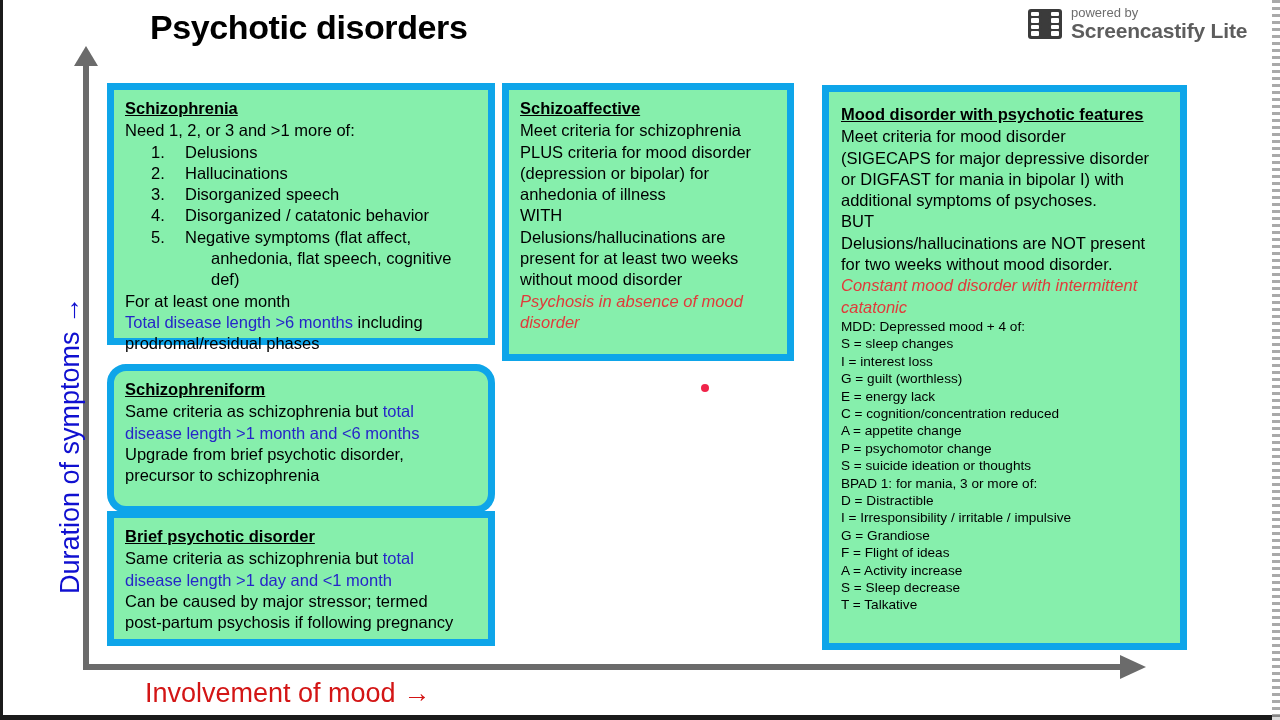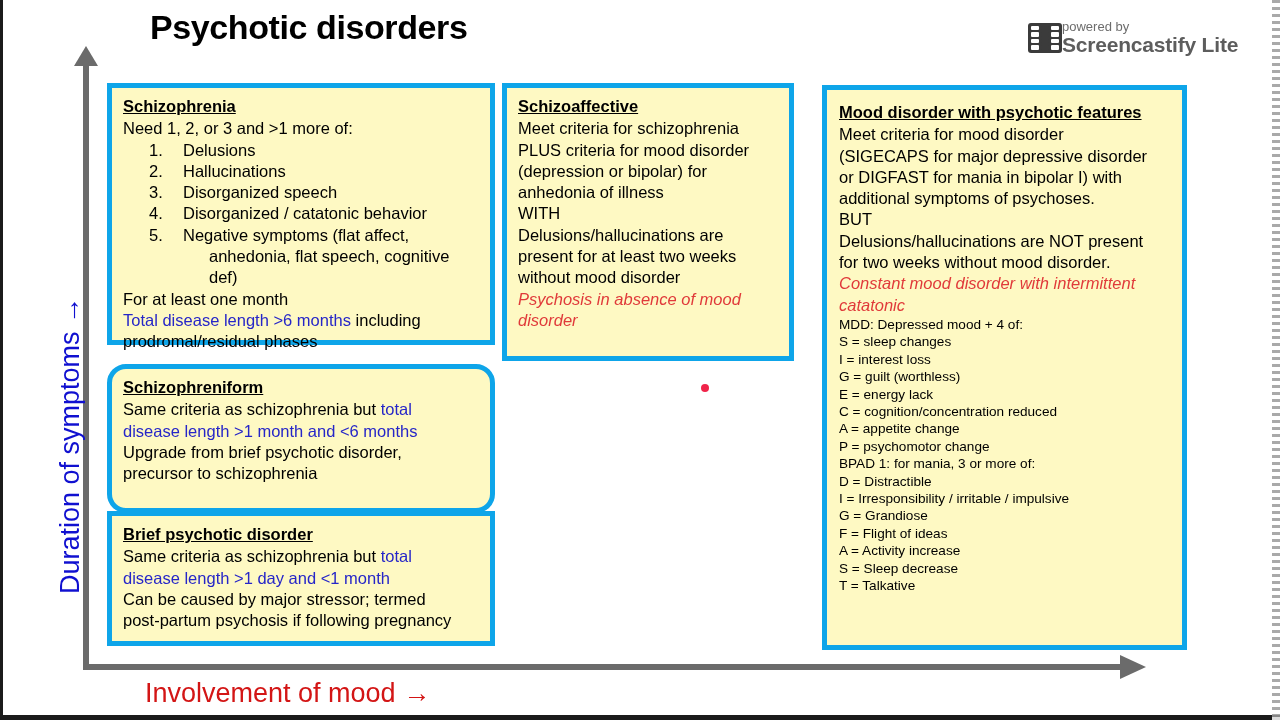--- a/index.html
+++ b/index.html
@@ -41,23 +41,24 @@
     font-size: 34px;
     font-weight: bold;
     letter-spacing: -0.4px;
     color: #000;
     white-space: nowrap;
   }
 
   
   #watermark {
     position: absolute;
-    left: 1028px; top: 20px;
+    left: 1028px; top: 6px;
     display: flex;
     align-items: center;
+    gap: 9px;
   }
   #filmstrip-icon {
     width: 34px; height: 30px;
     background: #3b3b3b;
     border-radius: 3px;
     display: grid;
     grid-template-columns: 1fr 1fr 1fr;
     grid-template-rows: 1fr 1fr 1fr 1fr;
     gap: 2px;
     padding: 3px;
@@ -127,22 +128,22 @@
     position: absolute;
     left: 145px; top: 678px;
     font-size: 27px;
     color: #d31515;
     white-space: nowrap;
   }
 
   
   .box {
     position: absolute;
-    border: 5px solid #0ea5e9;
-    background: #fef9c3;
+    border: 7px solid #0ea5e9;
+    background: #86efac;
     box-sizing: border-box;
     padding: 8px 10px 6px 11px;
     font-size: 16.5px;
     line-height: 21.3px;
   }
   .box .hdr {
     font-weight: bold;
     text-decoration: underline;
     display: block;
     margin-bottom: 1px;
@@ -286,20 +287,21 @@
 
   <span class="mnemonic">
     <span class="m-head">MDD: Depressed mood + 4 of:</span>
     <span class="m-line">S = sleep changes</span>
     <span class="m-line">I = interest loss</span>
     <span class="m-line">G = guilt (worthless)</span>
     <span class="m-line">E = energy lack</span>
     <span class="m-line">C = cognition/concentration reduced</span>
     <span class="m-line">A = appetite change</span>
     <span class="m-line">P = psychomotor change</span>
+    <span class="m-line">S = suicide ideation or thoughts</span>
   </span>
 
   <span class="mnemonic">
     <span class="m-head">BPAD 1: for mania, 3 or more of:</span>
     <span class="m-line">D = Distractible</span>
     <span class="m-line">I = Irresponsibility / irritable / impulsive</span>
     <span class="m-line">G = Grandiose</span>
     <span class="m-line">F = Flight of ideas</span>
     <span class="m-line">A = Activity increase</span>
     <span class="m-line">S = Sleep decrease</span>

